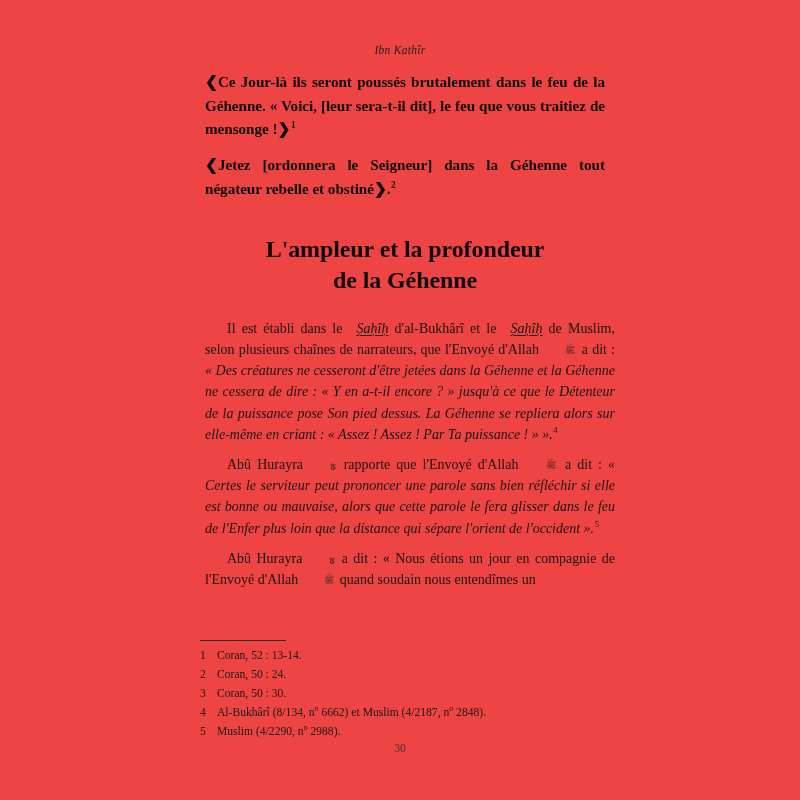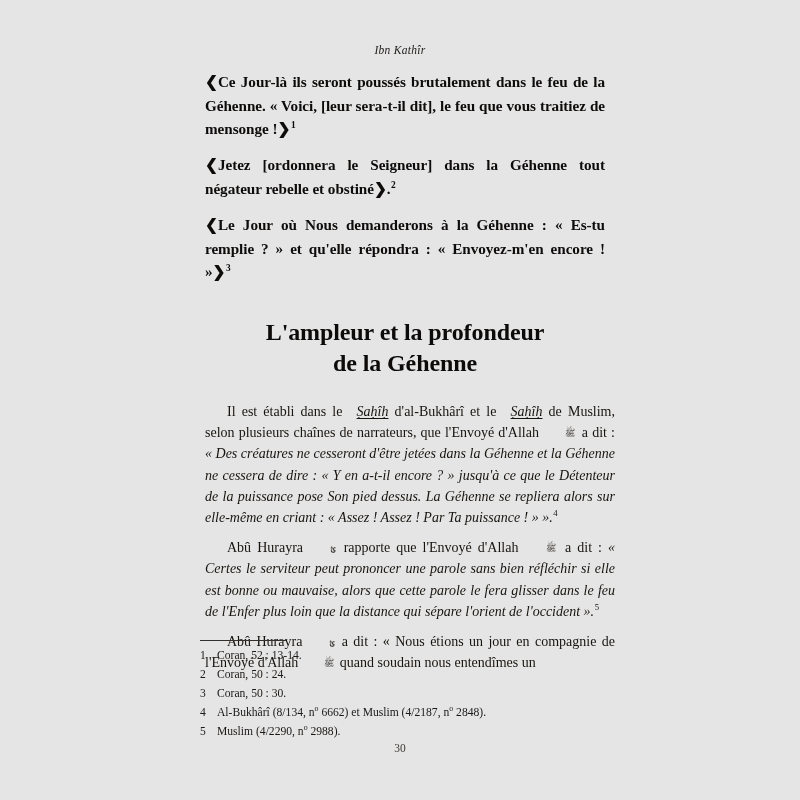--- a/index.html
+++ b/index.html
@@ -4,21 +4,21 @@
 <style>
   html, body {
     margin: 0;
     padding: 0;
     background: #ffffff;
   }
   .page {
     position: relative;
     width: 800px;
     height: 800px;
-    background: #e5e5e5;
+    background: #ef4444;
     overflow: hidden;
     font-family: "Liberation Serif", "DejaVu Serif", serif;
     color: #111111;
     -webkit-font-smoothing: antialiased;
   }
 
   
   .running-header {
     position: absolute;
     top: 44px;
@@ -170,21 +170,20 @@
 <div class="page">
 
   <div class="running-header">Ibn Kathîr</div>
 
   <div class="content">
 
     <p class="quran-block"><span class="qbrace">❮</span><span>Ce Jour-là ils seront poussés brutalement dans le feu de la Géhenne. « Voici, [leur sera-t-il dit], le feu que vous traitiez de mensonge !</span><span class="qbrace">❯</span><span></span><sup class="fn">1</sup></p>
 
     <p class="quran-block"><span class="qbrace">❮</span><span>Jetez [ordonnera le Seigneur] dans la Géhenne tout négateur rebelle et obstiné</span><span class="qbrace">❯</span><span>.</span><sup class="fn">2</sup></p>
 
-    <p class="quran-block qspaced"><span class="qbrace">❮</span><span>Le Jour où Nous demanderons à la Géhenne : « Es-tu remplie ? » et qu'elle répondra : « Envoyez-m'en encore ! »</span><span class="qbrace">❯</span><span></span><sup class="fn">3</sup></p>
 
     <h1 class="section-heading">
       <span class="hl">L'ampleur et la profondeur</span>
       <span class="hl">de la Géhenne</span>
     </h1>
 
     <div class="body-col">
 
       <p class="body"><span>Il est établi dans le </span><span class="translit">Ṣaḥîḥ</span><span> d'al-Bukhârî et le </span><span class="translit">Ṣaḥîḥ</span><span> de Muslim, selon plusieurs chaînes de narrateurs, que l'Envoyé d'Allah </span><span class="honorific">ﷺ</span><span> a dit : </span><span class="it">« Des créatures ne cesseront d'être jetées dans la Géhenne et la Géhenne ne cessera de dire : « Y en a-t-il encore ? » jusqu'à ce que le Détenteur de la puissance pose Son pied dessus. La Géhenne se repliera alors sur elle-même en criant : « Assez ! Assez ! Par Ta puissance ! » ».</span><sup class="fn">4</sup></p>
 

